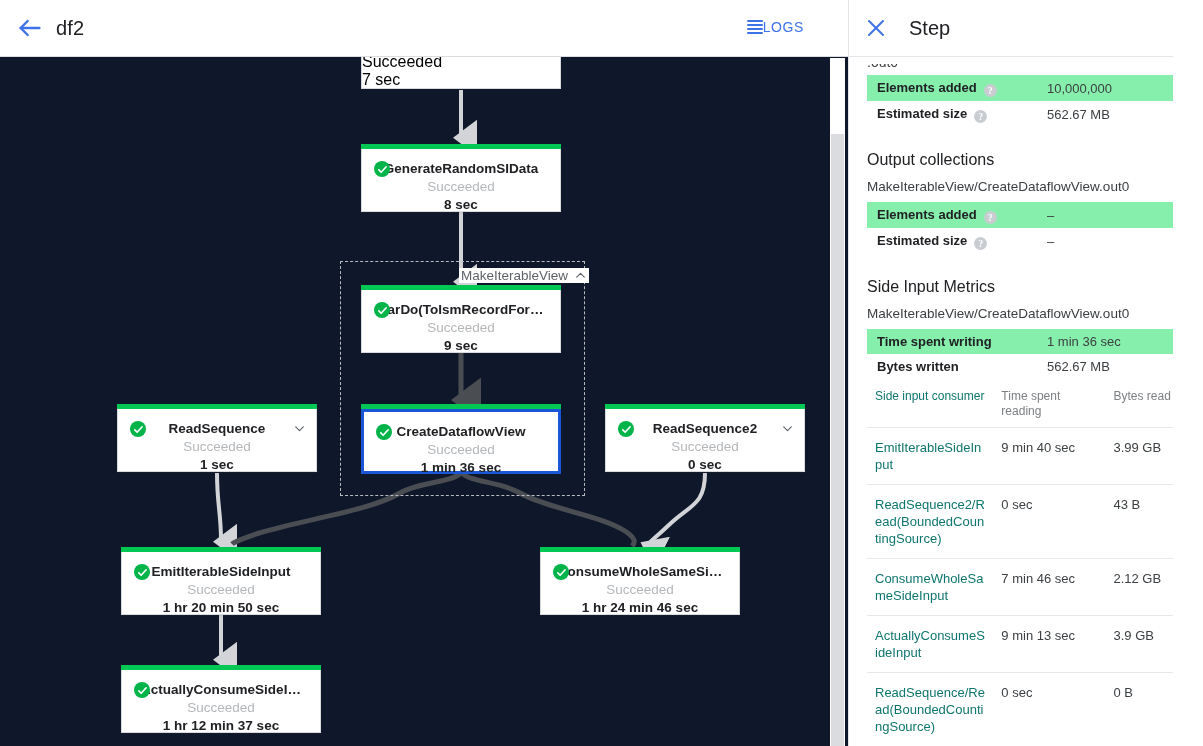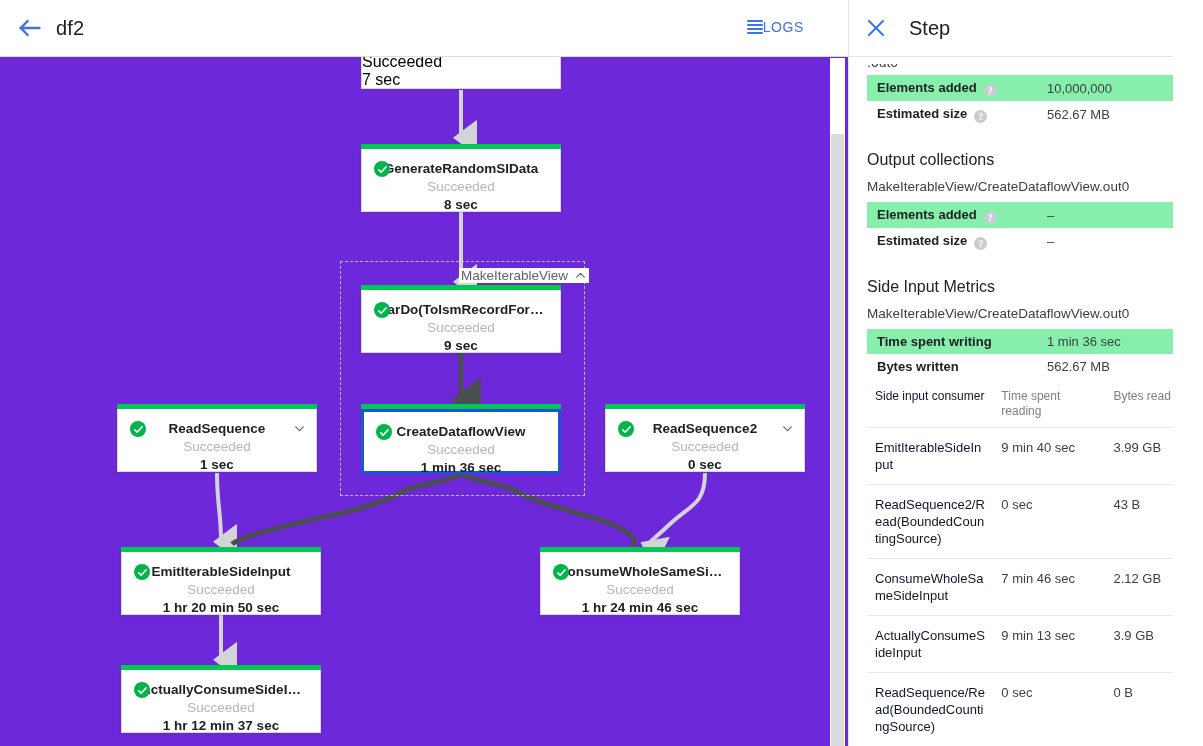--- a/index.html
+++ b/index.html
@@ -12,21 +12,21 @@
     font-family: "Liberation Sans", sans-serif;
     -webkit-font-smoothing: antialiased;
   }
 
   #app { position: relative; width: 1203px; height: 746px; }
 
   
   #left-pane {
     position: absolute; left: 0; top: 0;
     width: 848px; height: 746px;
-    background: #6d28d9;
+    background: #0f172a;
     overflow: hidden;
   }
 
   #topbar {
     position: absolute; left: 0; top: 0;
     width: 848px; height: 57px;
     background: #fff;
     border-bottom: 1px solid #dadce0;
     z-index: 40;
   }
@@ -191,21 +191,21 @@
     text-align: left; font-size: 12px; font-weight: normal; color: #7c7f83;
     padding: 6px 6px 8px 8px; line-height: 15px; vertical-align: top;
     border-bottom: 1px solid #e6e8ea;
   }
   .side-table td {
     font-size: 13px; color: #3c4043; padding: 11px 6px 11px 8px;
     line-height: 17px; vertical-align: top;
     border-bottom: 1px solid #e6e8ea;
     word-break: break-all;
   }
-  .side-table .col-consumer { width: 124px; color: #0f172a; word-break: break-all; }
+  .side-table .col-consumer { width: 124px; color: #0f766e; word-break: break-all; }
   .side-table .col-time { width: 110px; }
   .side-table .col-bytes { width: 80px; word-break: normal; }
 </style>
 </head>
 <body>
 
 <div id="app">
 
   <div id="left-pane">
 

